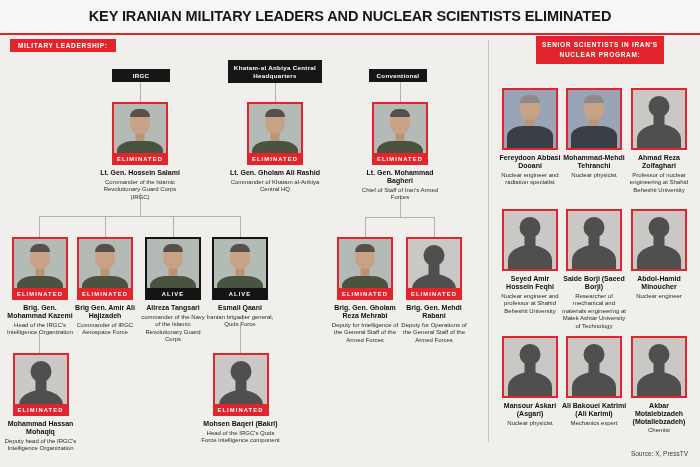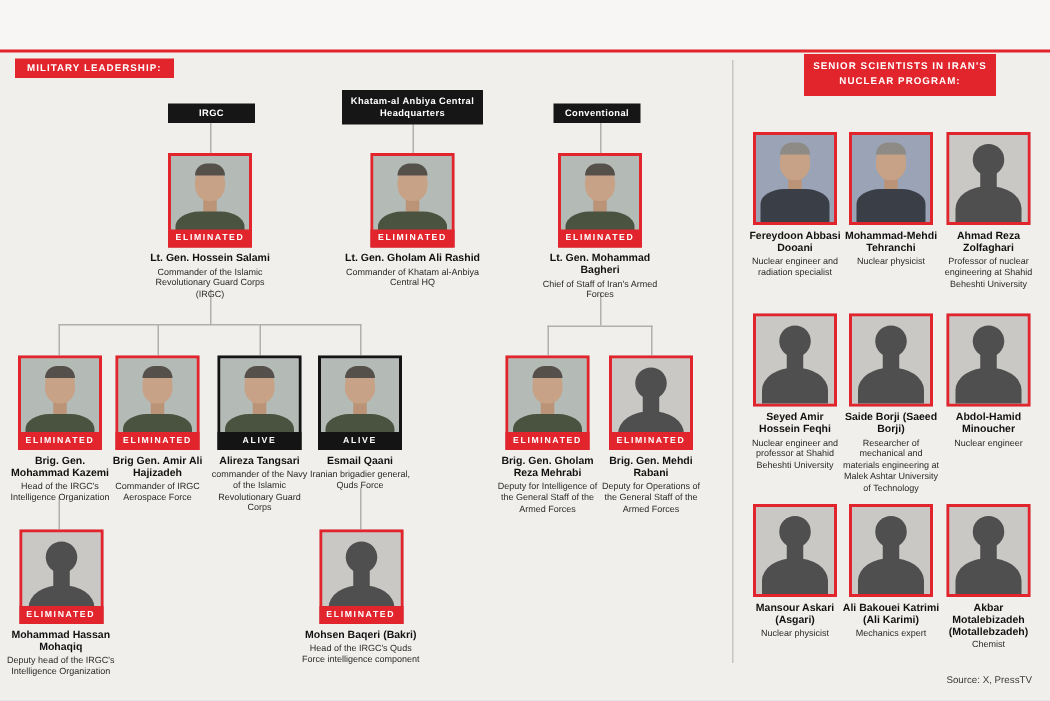--- a/index.html
+++ b/index.html
@@ -63,20 +63,21 @@
   .name{margin-top:4px;font-size:7px;font-weight:bold;line-height:1.12;color:#111;}
   .role{margin-top:2px;font-size:6px;line-height:1.25;color:#2b2b2b;}
   #source{position:absolute;top:450px;right:12px;font-size:6.5px;color:#3a3a3a;}
 </style>
 </head>
 <body>
 
 <div id="frame">
 
   <div id="titleband"></div>
+  <div id="title">KEY IRANIAN MILITARY LEADERS AND NUCLEAR SCIENTISTS ELIMINATED</div>
   <div id="rule"></div>
   <div id="divider"></div>
 
   <div id="tag-military" class="tag">MILITARY LEADERSHIP:</div>
   <div id="tag-sci" class="tag">SENIOR SCIENTISTS IN IRAN'S NUCLEAR PROGRAM:</div>
 
   <div class="orgbox" style="left:112px;top:69px;width:58px;height:13px;">IRGC</div>
   <div class="orgbox" style="left:228px;top:60px;width:94px;height:23px;">Khatam-al Anbiya Central Headquarters</div>
   <div class="orgbox" style="left:369px;top:69px;width:58px;height:13px;">Conventional</div>
 

